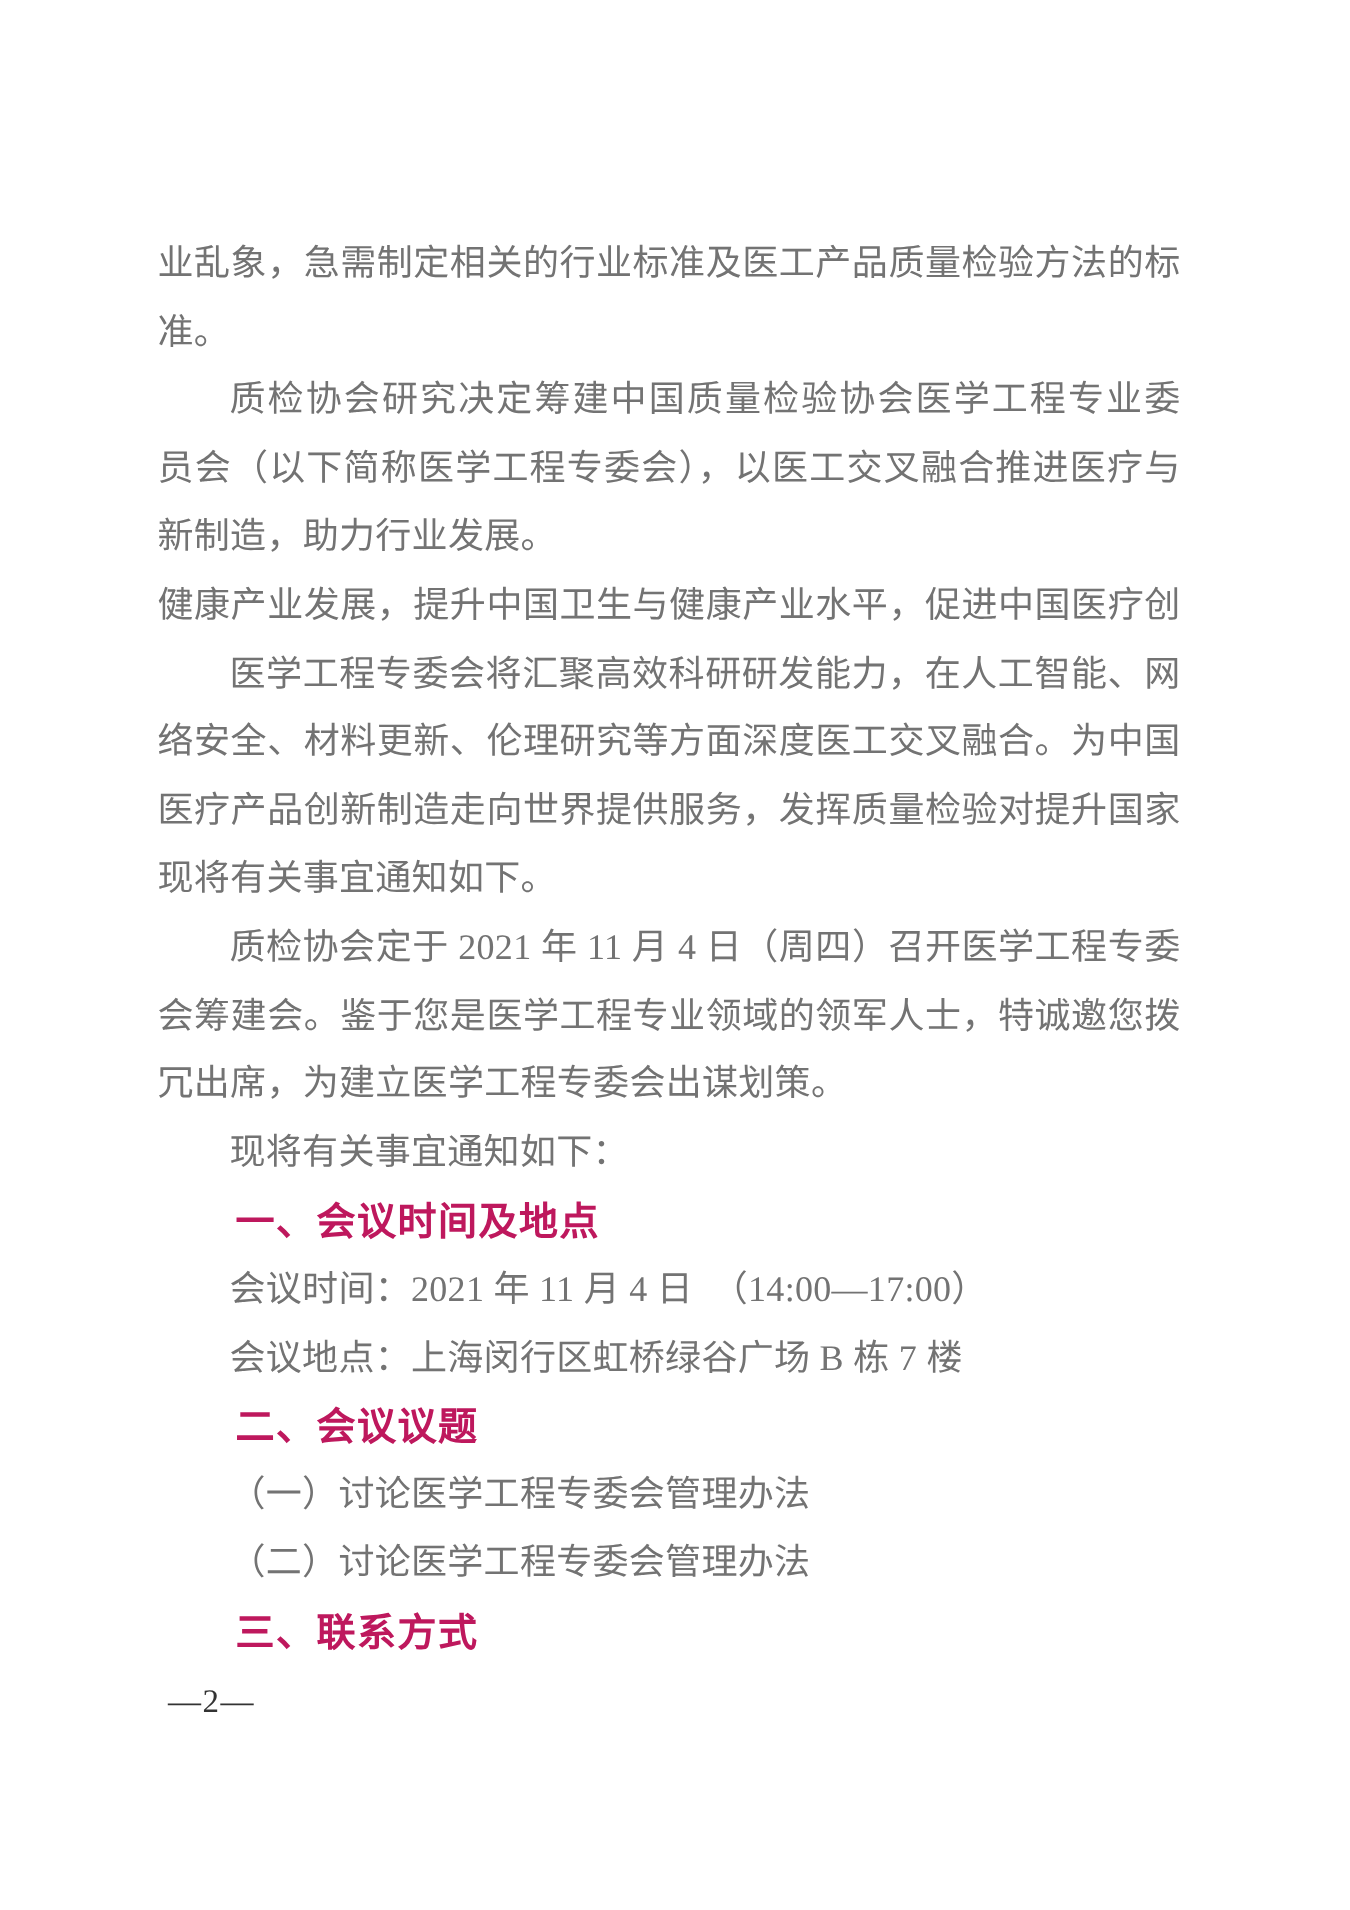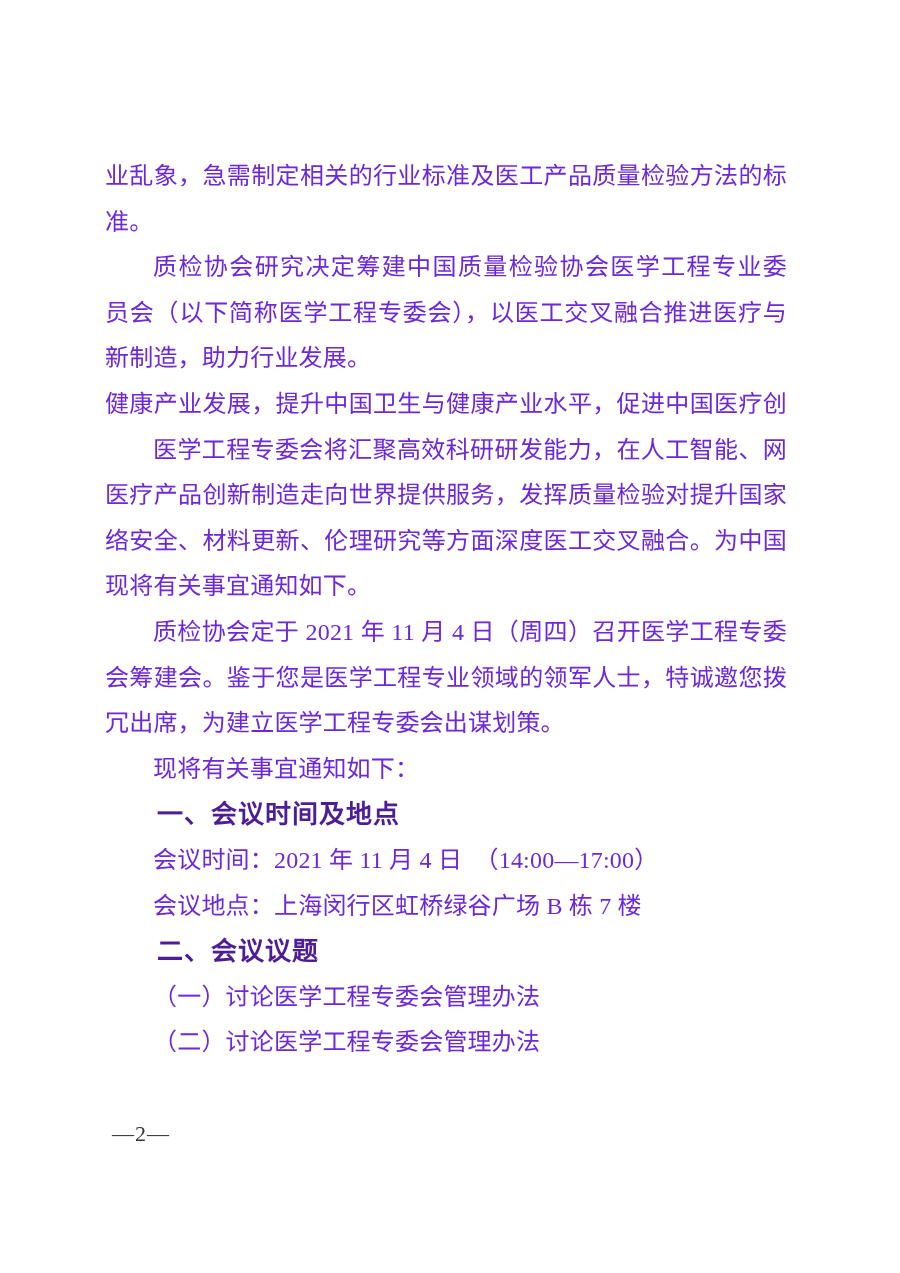--- a/index.html
+++ b/index.html
@@ -18,36 +18,36 @@
     position: absolute;
     left: 105px;
     top: 154px;
     width: 682px;
   }
   .line {
     font-family: "Liberation Serif", "DejaVu Serif", serif;
     font-size: 24px;
     line-height: 45.6px;
     height: 45.6px;
-    color: #6d28d9;
+    color: #737373;
     letter-spacing: 0.2px;
     white-space: pre-wrap;
   }
   .fill {
     text-align: justify;
     text-align-last: justify;
   }
   .ind {
     text-indent: 2em;
   }
   .heading {
     font-family: "Liberation Sans", "DejaVu Sans", sans-serif;
     font-weight: 700;
     font-size: 26px;
-    color: #4c1d95;
+    color: #be185d;
     letter-spacing: 1px;
   }
   .page-number {
     position: absolute;
     left: 112px;
     top: 1119px;
     font-family: "Liberation Serif", "DejaVu Serif", serif;
     font-size: 22px;
     line-height: 30px;
     color: #333333;
@@ -59,28 +59,29 @@
 
 <div class="page">
   <div class="text-block">
     <div class="line fill">业乱象，急需制定相关的行业标准及医工产品质量检验方法的标</div>
     <div class="line">准。</div>
     <div class="line fill ind">质检协会研究决定筹建中国质量检验协会医学工程专业委</div>
     <div class="line fill">员会（以下简称医学工程专委会），以医工交叉融合推进医疗与</div>
     <div class="line">新制造，助力行业发展。</div>
     <div class="line fill">健康产业发展，提升中国卫生与健康产业水平，促进中国医疗创</div>
     <div class="line fill ind">医学工程专委会将汇聚高效科研研发能力，在人工智能、网</div>
+    <div class="line fill">络安全、材料更新、伦理研究等方面深度医工交叉融合。为中国</div>
     <div class="line fill">医疗产品创新制造走向世界提供服务，发挥质量检验对提升国家</div>
-    <div class="line fill">络安全、材料更新、伦理研究等方面深度医工交叉融合。为中国</div>
     <div class="line">现将有关事宜通知如下。</div>
     <div class="line fill ind">质检协会定于 2021 年 11 月 4 日（周四）召开医学工程专委</div>
     <div class="line fill">会筹建会。鉴于您是医学工程专业领域的领军人士，特诚邀您拨</div>
     <div class="line">冗出席，为建立医学工程专委会出谋划策。</div>
     <div class="line ind">现将有关事宜通知如下：</div>
     <div class="line ind heading">一、会议时间及地点</div>
     <div class="line ind">会议时间：2021 年 11 月 4 日  （14:00—17:00）</div>
     <div class="line ind">会议地点：上海闵行区虹桥绿谷广场 B 栋 7 楼</div>
     <div class="line ind heading">二、会议议题</div>
     <div class="line ind">（一）讨论医学工程专委会管理办法</div>
     <div class="line ind">（二）讨论医学工程专委会管理办法</div>
+    <div class="line ind heading">三、联系方式</div>
   </div>
   <div class="page-number">—2—</div>
 </div>
 
 </body></html>

